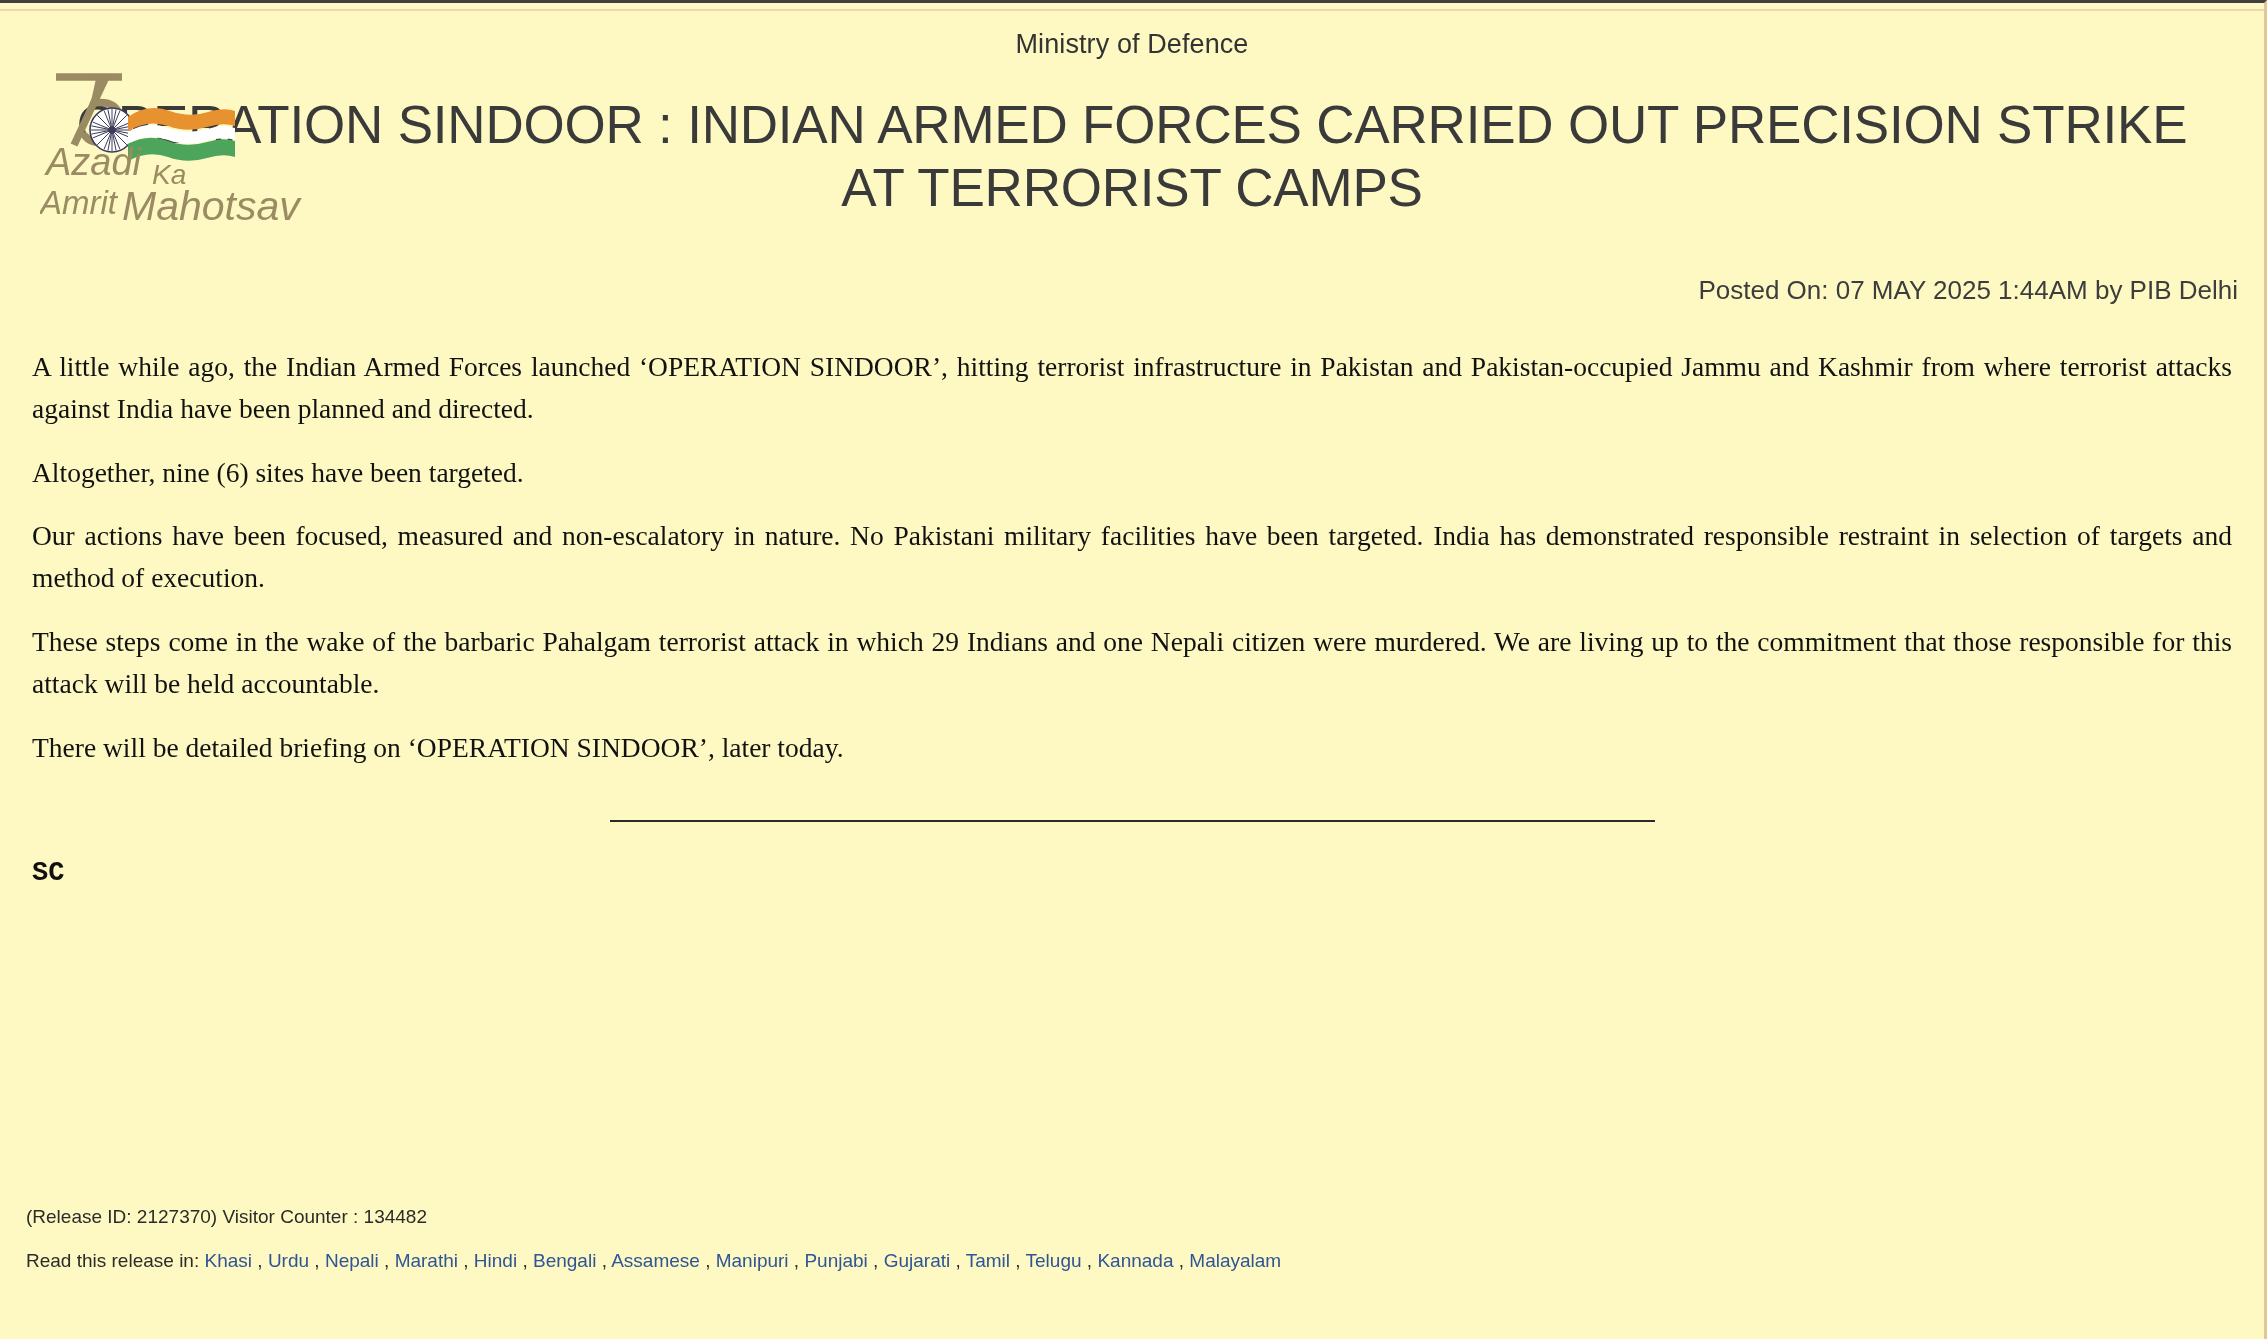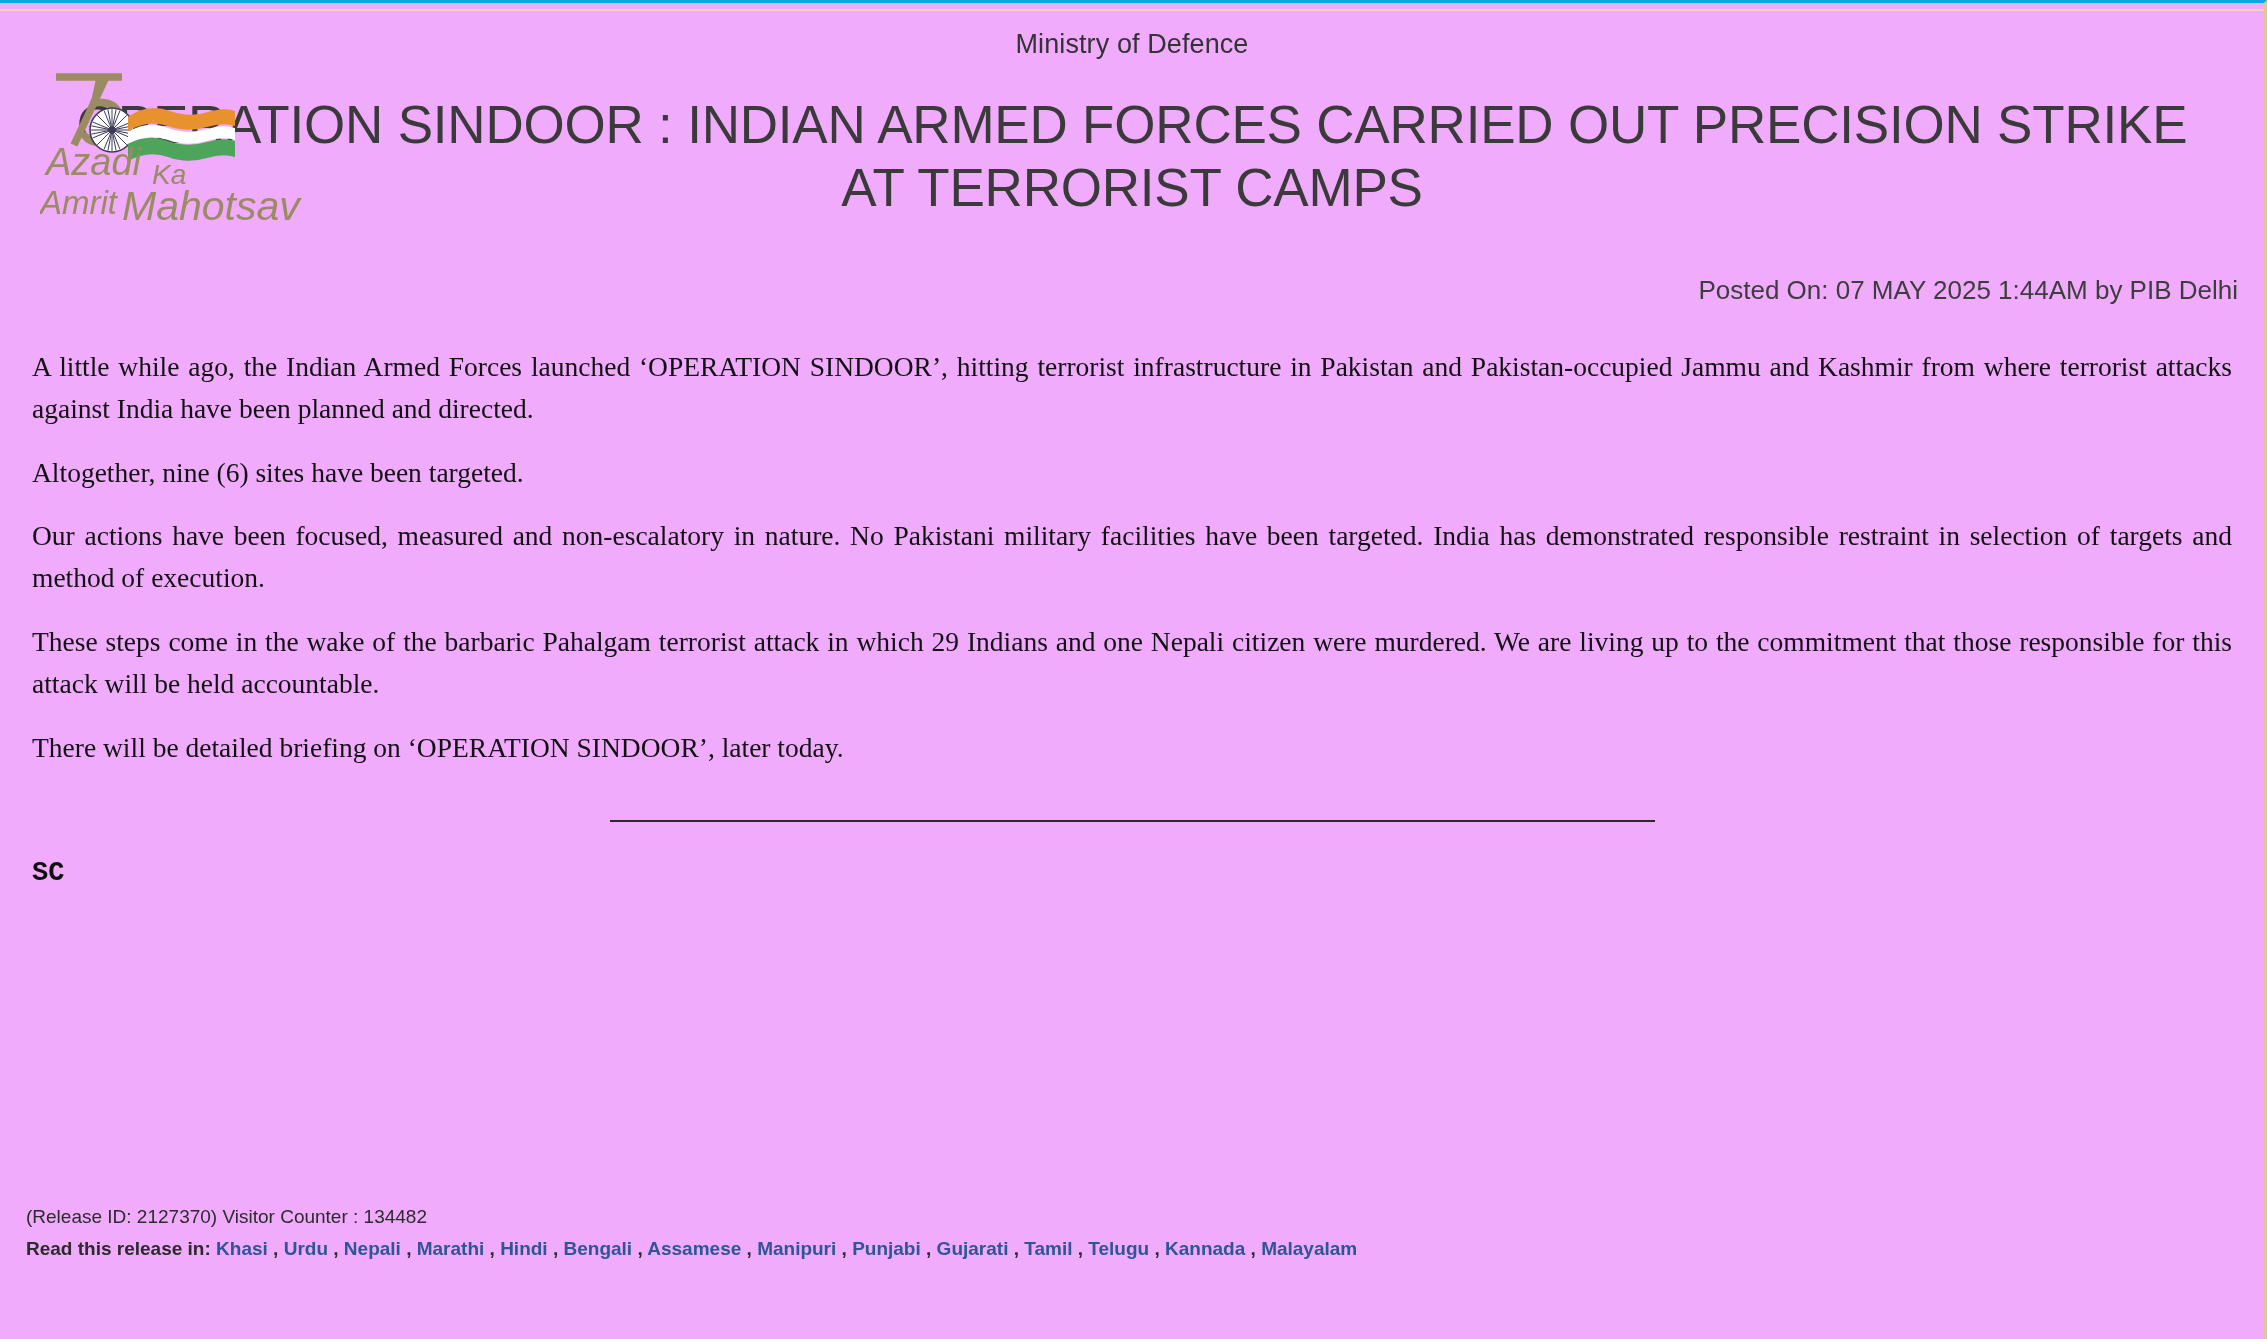--- a/index.html
+++ b/index.html
@@ -10,22 +10,22 @@
     background: #ffffff;
     font-family: "Liberation Sans", sans-serif;
     overflow: hidden;
     position: relative;
   }
 
   
   #page {
     position: absolute;
     inset: 0;
-    background: #f0abfc;
-    border-top: 3px solid #0ea5e9;
+    background: #fef9c3;
+    border-top: 3px solid #404040;
     border-right: 3px solid #e0c795;
   }
   #page::after {
     content: "";
     position: absolute;
     left: 0; right: 0; top: 6px;
     height: 2px;
     background: #edd8ae;
   }
 
@@ -110,21 +110,21 @@
     position: absolute;
     left: 26px;
     right: 26px;
     top: 1200px;
     font-family: "Liberation Sans", sans-serif;
     font-size: 19px;
     color: #2b2b2b;
     line-height: 1.45;
   }
   .footer .meta-line { white-space: nowrap; }
-  .footer .langs-line { margin-top: 4px; white-space: nowrap; font-weight: bold; }
+  .footer .langs-line { margin-top: 16px; white-space: nowrap; }
   .lang-link {
     color: #2f5596;
     text-decoration: none;
     cursor: pointer;
   }
   .sep-comma { color: #2b2b2b; }
 </style>
 </head>
 <body>
 

